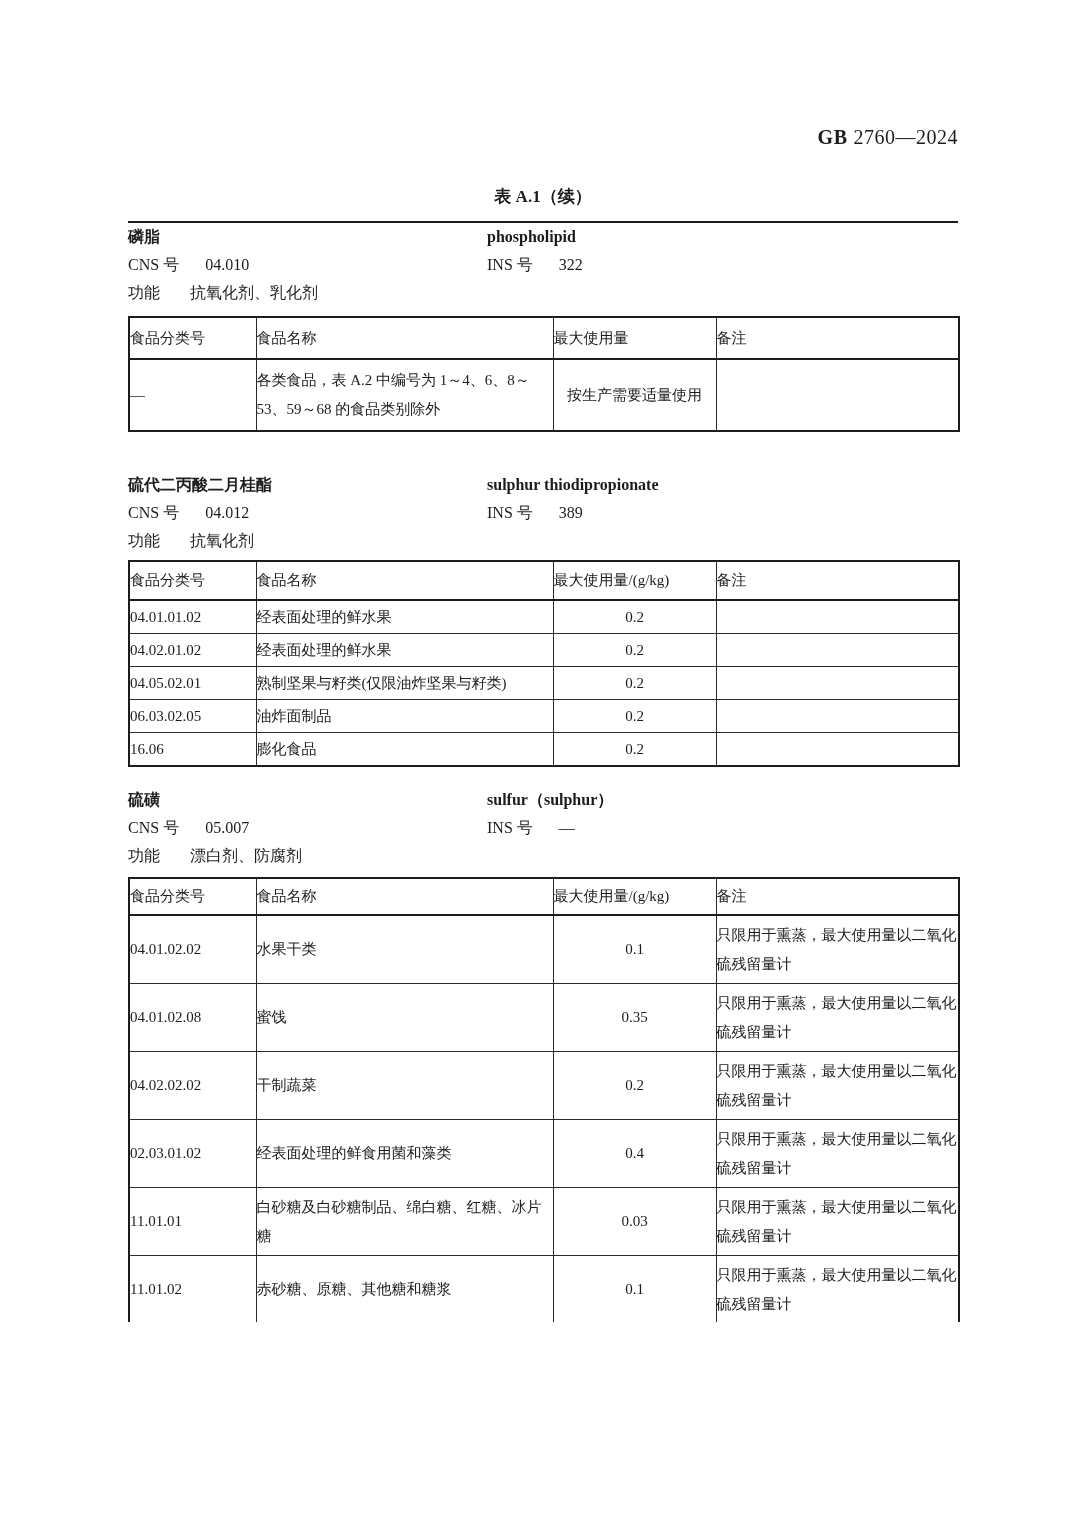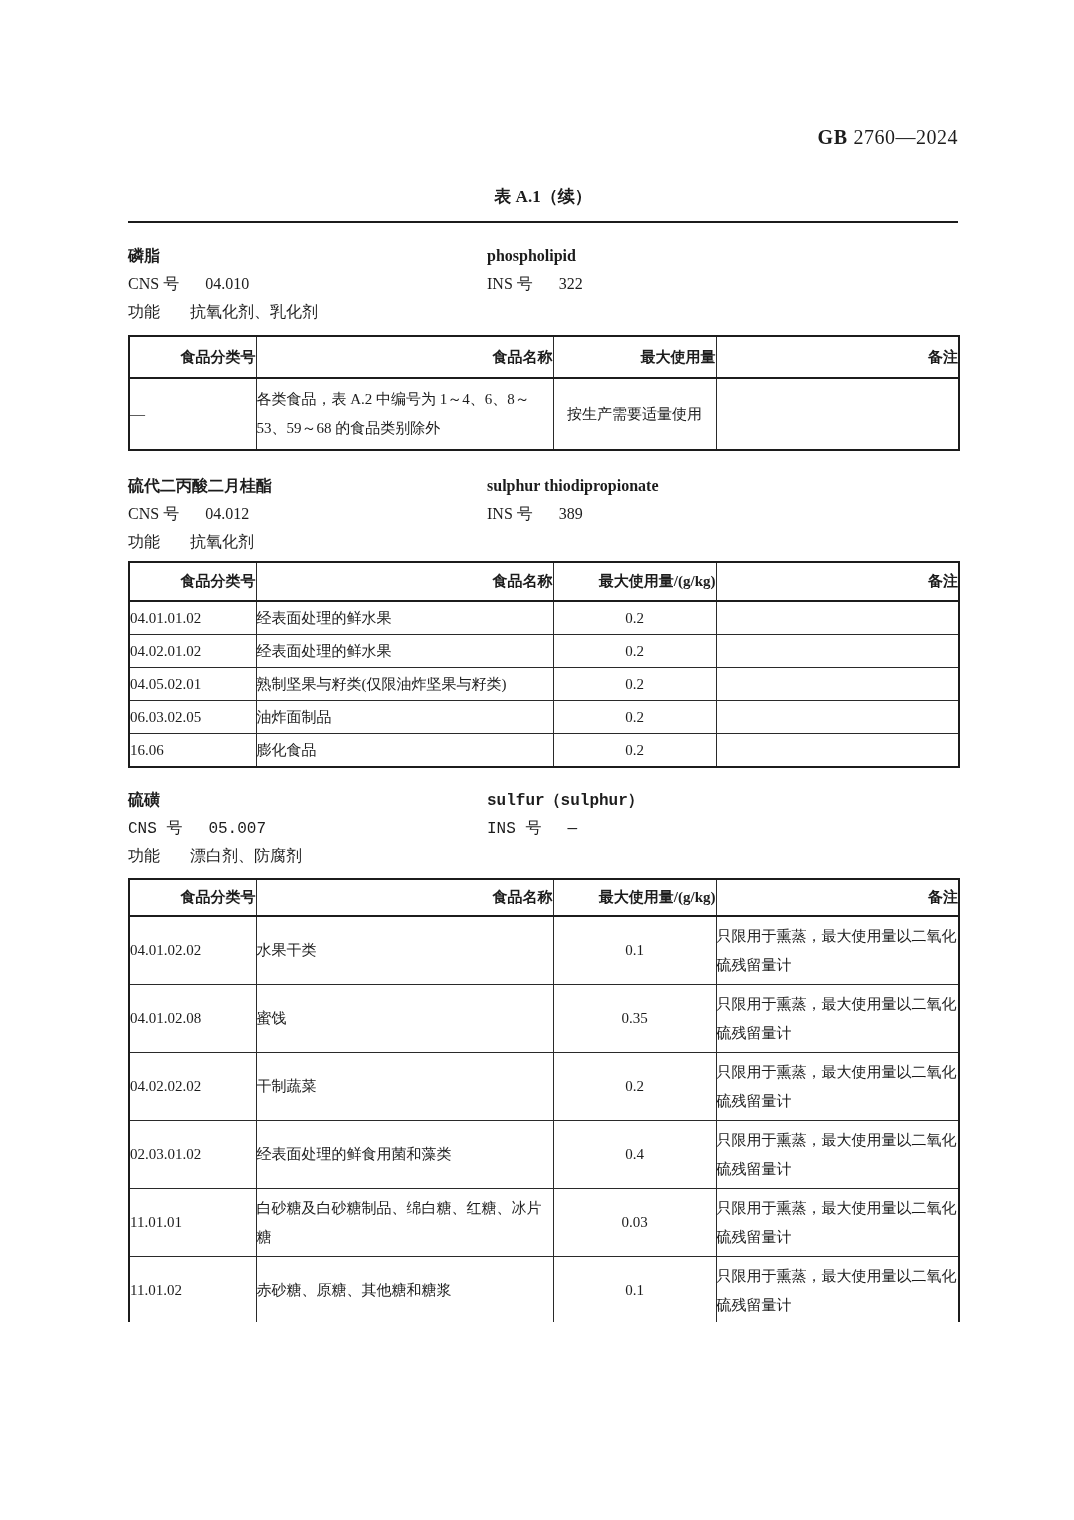--- a/index.html
+++ b/index.html
@@ -27,42 +27,42 @@
     text-align:center;
     font-weight:bold;
     font-size:17px;
   }
   .title-rule {
     margin-top:13px;
     height:2px;
     background:#1c1c1c;
   }
 
-  .section-head { margin-top:19px; font-size:16px; }
+  .section-head { font-size:16px; }
   .sh-row { display:flex; line-height:28px; }
   .sh-left { width:359px; flex:0 0 359px; }
   .sh-right { flex:1; }
   .bold { font-weight:bold; }
   .val { margin-left:26px; }
   .func-val { margin-left:30px; }
 
   table.gb-table {
     border-collapse:collapse;
     table-layout:fixed;
     width:830px;
     font-size:15px;
     color:#1c1c1c;
   }
   table.gb-table th, table.gb-table td {
     border:1px solid #2a2a2a;
     padding:0;
     vertical-align:middle;
   }
   table.gb-table { border:2px solid #1c1c1c; }
-  table.gb-table thead th { border-bottom:2px solid #1c1c1c; font-weight:bold; text-align:right; }
+  table.gb-table thead th { border-bottom:2px solid #1c1c1c; font-weight:normal; text-align:left; }
   col.c1 { width:127px; }
   col.c2 { width:297px; }
   col.c3 { width:163px; }
   col.c4 { width:243px; }
 
   td.code { text-align:left; padding-left:12px; }
   td.name { text-align:left; padding:4px 13px; line-height:29px; }
   td.max  { text-align:center; }
   td.note { text-align:left; padding:4px 13px; line-height:29px; }
 
@@ -72,22 +72,22 @@
   table.t1 td.max { padding:0 6px; }
 
   table.t2 { margin-top:5px; }
   table.t2 thead th { height:37px; }
   table.t2 tbody td { height:32px; }
 
   table.t3 { margin-top:7px; }
   table.t3 thead th { height:35px; }
   table.t3 tbody td { height:67px; }
 
-  .sec-gap { margin-top:21px; }
-  .sec-gap3 { margin-top:19px;font-family:Liberation Mono, monospace; }
+  .sec-gap { margin-top:39px; }
+  .sec-gap3 { margin-top:19px; }
 
   .footer-rule {
     position:absolute;
     left:128px; right:112px;
     top:1386px;
     height:2px;
     background:#b9b9b9;
   }
   .page-number {
     position:absolute;

